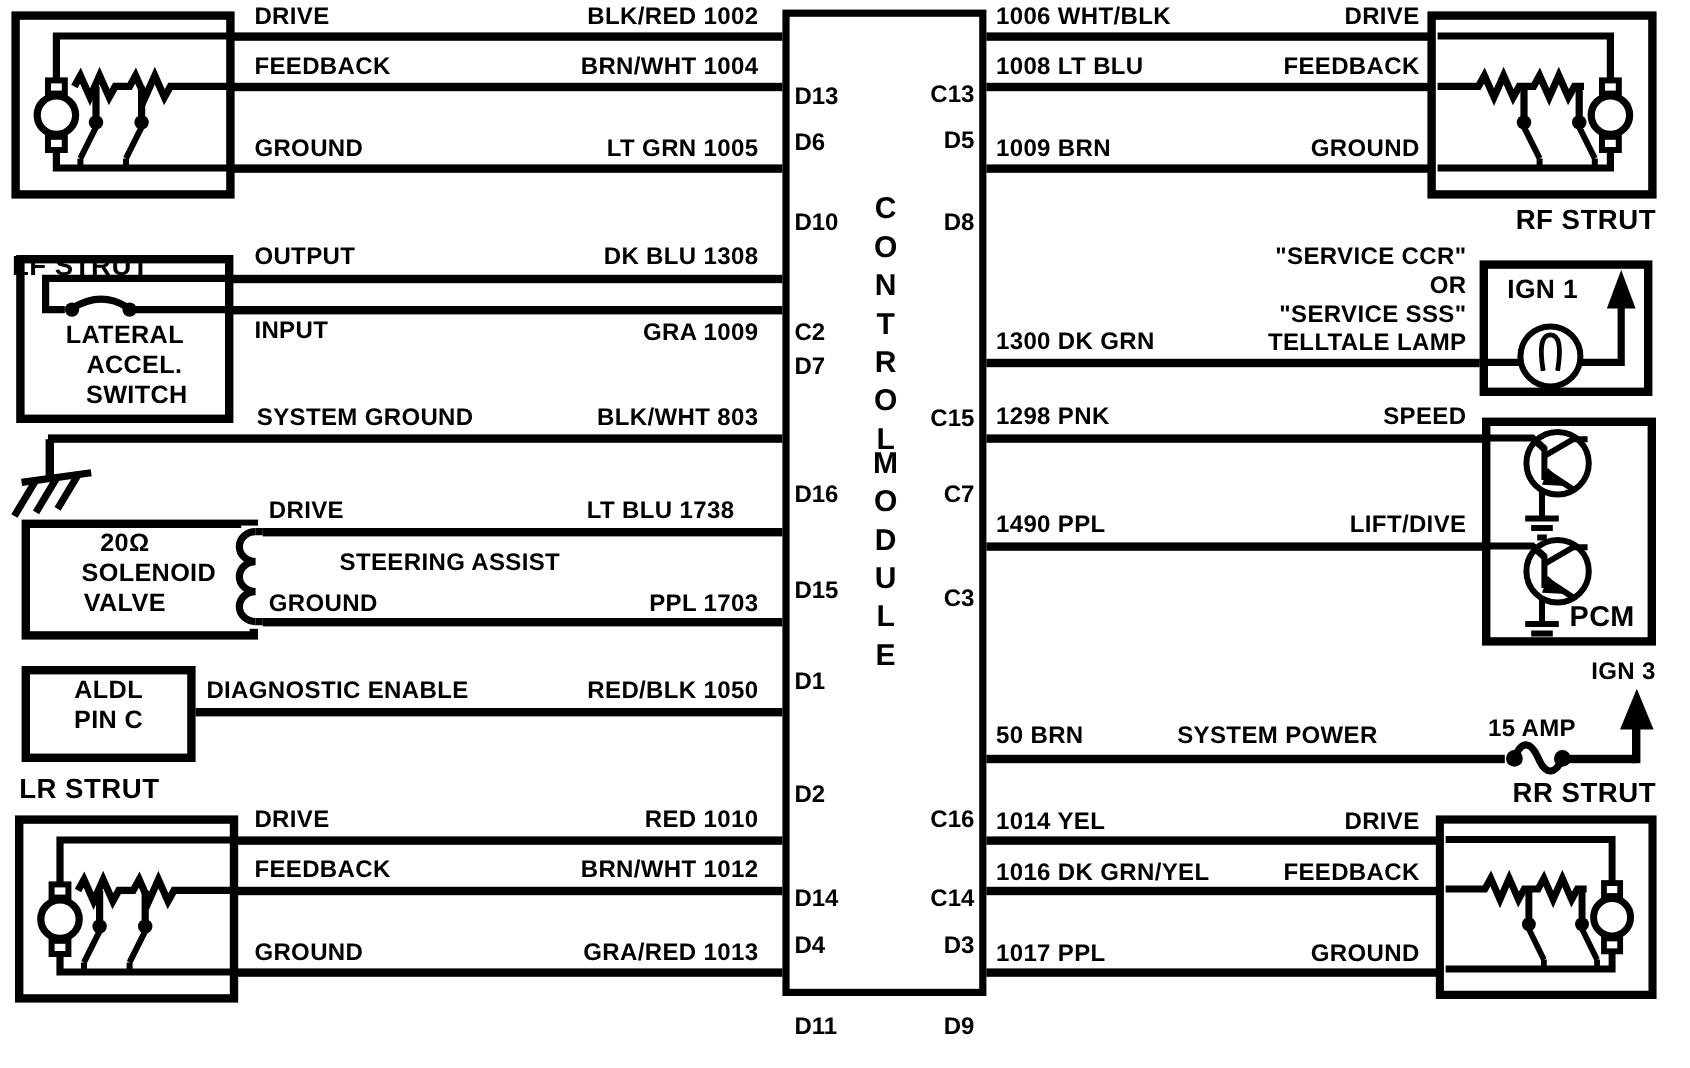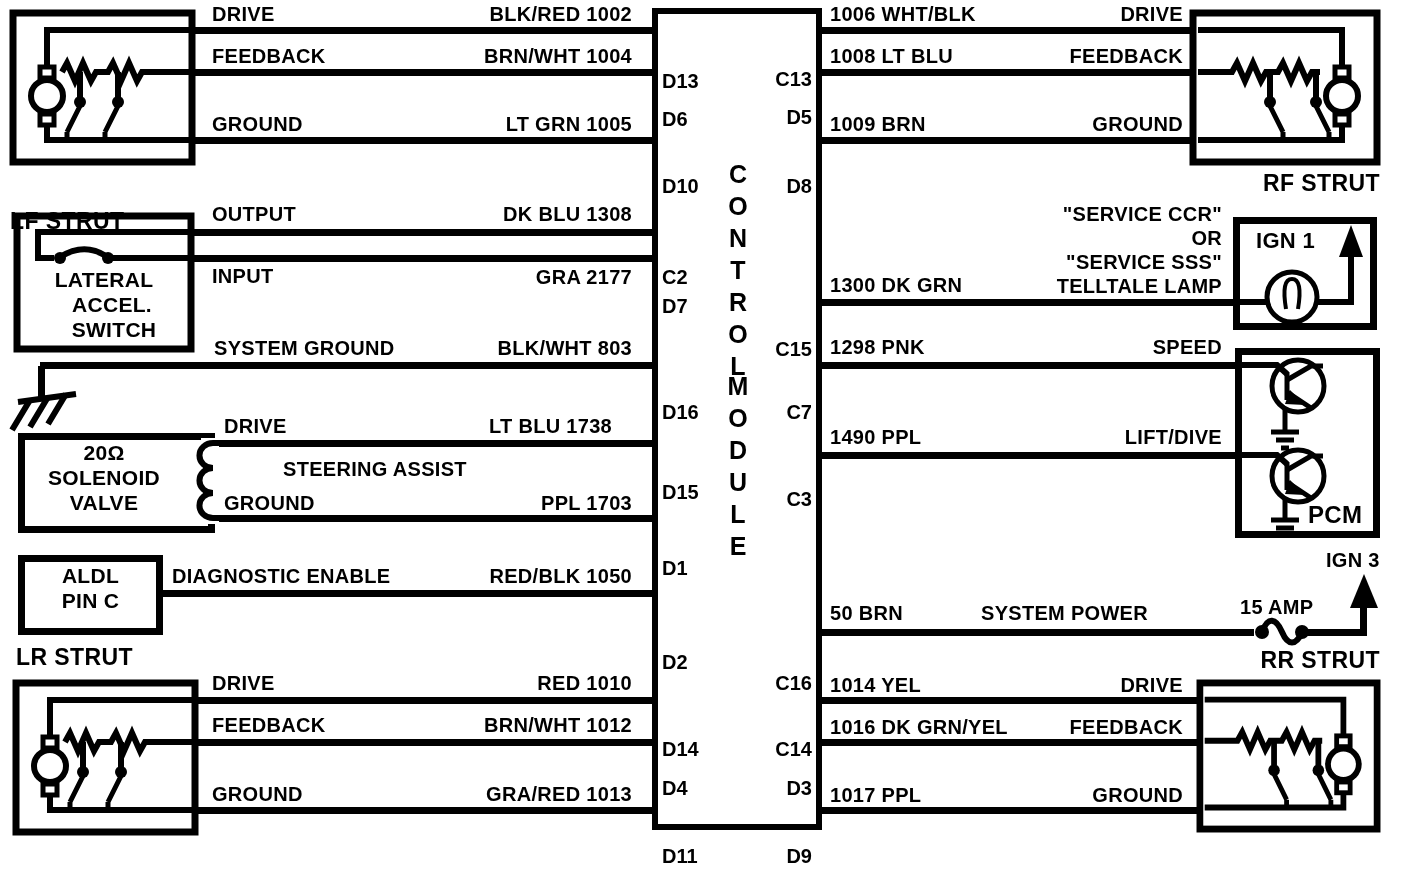--- a/index.html
+++ b/index.html
@@ -89,21 +89,21 @@
   <div class="lbl" style="left:172px;top:565px;">DIAGNOSTIC ENABLE</div>
   <div class="lbl" style="left:212px;top:672px;">DRIVE</div>
   <div class="lbl" style="left:212px;top:714px;">FEEDBACK</div>
   <div class="lbl" style="left:212px;top:783px;">GROUND</div>
   <div class="lbl" style="left:283px;top:458px;">STEERING ASSIST</div>
 
   <div class="lbl r" style="left:380px;top:3px;width:252px;">BLK/RED 1002</div>
   <div class="lbl r" style="left:380px;top:45px;width:252px;">BRN/WHT 1004</div>
   <div class="lbl r" style="left:380px;top:113px;width:252px;">LT GRN 1005</div>
   <div class="lbl r" style="left:380px;top:203px;width:252px;">DK BLU 1308</div>
-  <div class="lbl r" style="left:380px;top:266px;width:252px;">GRA 2177</div>
+  <div class="lbl r" style="left:380px;top:266px;width:252px;">GRA 1009</div>
   <div class="lbl r" style="left:380px;top:337px;width:252px;">BLK/WHT 803</div>
   <div class="lbl r" style="left:360px;top:415px;width:252px;">LT BLU 1738</div>
   <div class="lbl r" style="left:380px;top:492px;width:252px;">PPL 1703</div>
   <div class="lbl r" style="left:380px;top:565px;width:252px;">RED/BLK 1050</div>
   <div class="lbl r" style="left:380px;top:672px;width:252px;">RED 1010</div>
   <div class="lbl r" style="left:380px;top:714px;width:252px;">BRN/WHT 1012</div>
   <div class="lbl r" style="left:380px;top:783px;width:252px;">GRA/RED 1013</div>
 
   <div class="lbl" style="left:830px;top:3px;">1006 WHT/BLK</div>
   <div class="lbl" style="left:830px;top:45px;">1008 LT BLU</div>
@@ -231,21 +231,21 @@
 
   <div class="box" style="left:18px;top:433px;width:197px;height:100px;border-width:7px;"></div>
   <svg style="left:183px;top:436px;" width="36" height="90" viewBox="0 0 36 90">
     <rect x="18" y="2" width="18" height="86" fill="#fff" stroke="none"></rect>
     <g stroke="#000" stroke-width="6" fill="none">
       <path d="M30,7 H36 M30,82 H36"></path>
       <path d="M30,7 A13,12 0 1 0 30,32 A13,12 0 1 0 30,57 A13,12 0 1 0 30,82"></path>
     </g>
   </svg>
   <div class="inlbl c" style="left:18px;top:441px;width:172px;">20Ω</div>
-  <div class="inlbl c" style="left:18px;top:466px;width:172px;">SOLENOID</div>
+  <div class="inlbl c" style="left:18px;top:466px;width:172px;padding-left:20px;">SOLENOID</div>
   <div class="inlbl c" style="left:18px;top:491px;width:172px;">VALVE</div>
 
   <div class="box" style="left:18px;top:555px;width:145px;height:80px;border-width:7px;"></div>
   <div class="inlbl c" style="left:18px;top:564px;width:145px;">ALDL</div>
   <div class="inlbl c" style="left:18px;top:589px;width:145px;">PIN C</div>
 
   <div class="box" style="left:1233px;top:217px;width:144px;height:113px;border-width:7px;"></div>
   <svg style="left:1233px;top:217px;" width="144" height="113" viewBox="0 0 144 113">
     <g stroke="#000" stroke-width="6" fill="none">
       <path d="M0,85 H36"></path>

